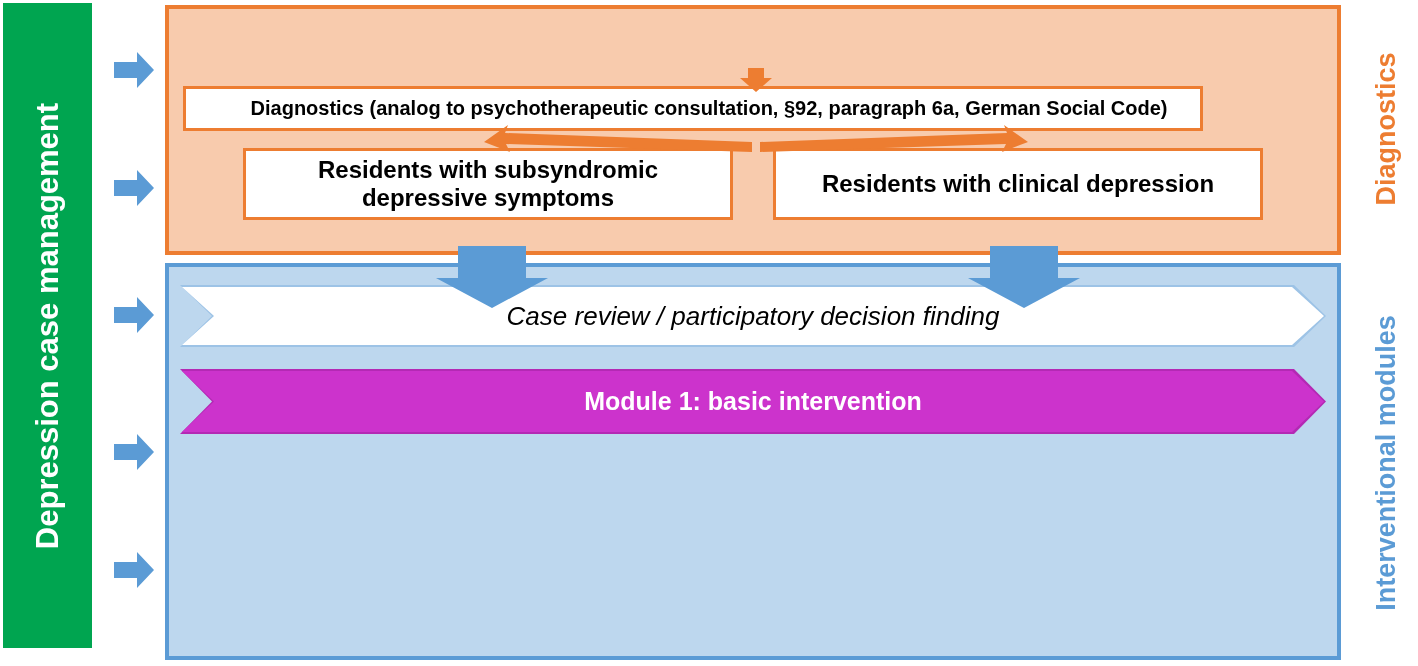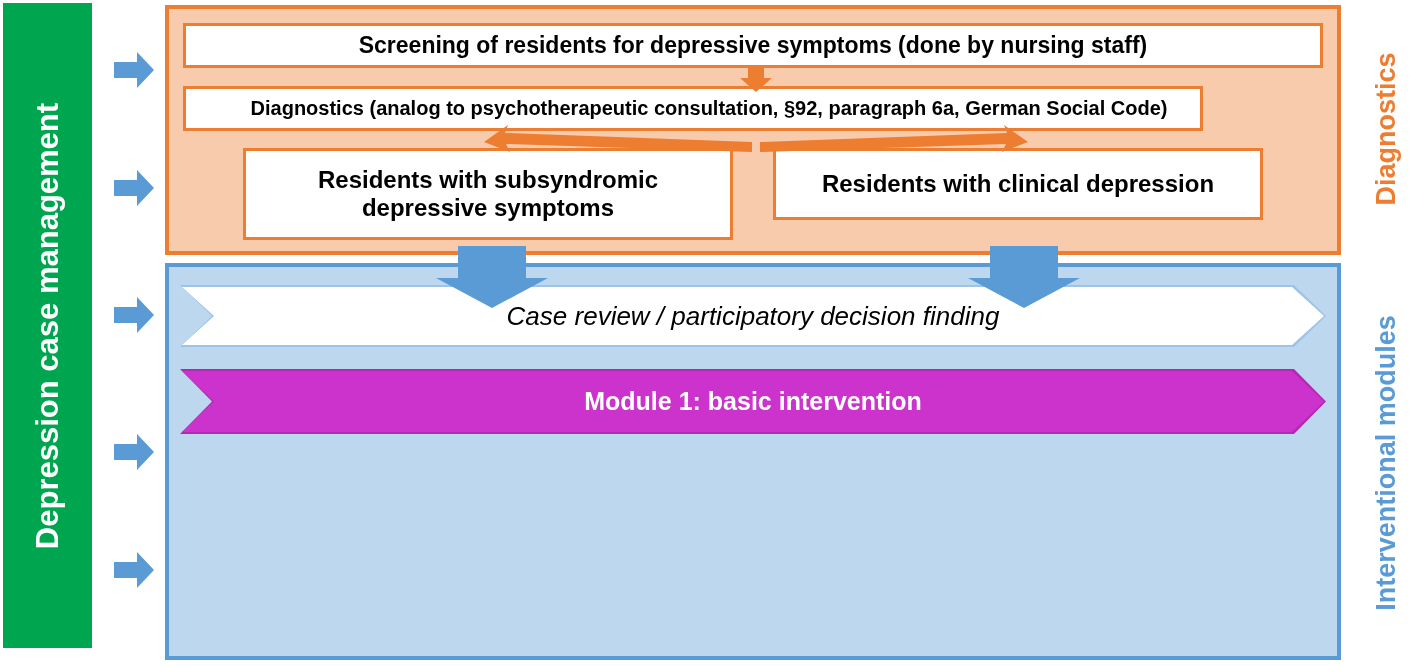--- a/index.html
+++ b/index.html
@@ -53,21 +53,21 @@
   }
 
   .wbox{
     position:absolute;background:#ffffff;border:3px solid #ED7D31;
     box-sizing:border-box;display:flex;align-items:center;justify-content:center;
     text-align:center;color:#000000;font-weight:bold;
   }
 
   #box-screening{left:183px;top:23px;width:1140px;height:45px;font-size:23px;}
   #box-diagnostics{left:183px;top:86px;width:1020px;height:45px;font-size:20px;padding-left:32px;}
-  #box-sub{left:243px;top:148px;width:490px;height:92px;font-size:24px;line-height:1.18;padding:0 10px;}
+  #box-sub{left:243px;top:148px;width:490px;height:72px;font-size:24px;line-height:1.18;padding:0 10px;}
   #box-clin{left:773px;top:148px;width:490px;height:72px;font-size:24px;}
   .chev-outer{position:absolute;}
   .chev-inner{
     position:absolute;left:0;top:0;width:100%;height:100%;
     display:flex;align-items:center;justify-content:center;
   }
   .chev-label{position:relative;z-index:3;pointer-events:none;}
 
   #chev-case{left:180px;top:285px;width:1146px;height:62px;font-style:italic;}
   #chev-case .fill{background:#ffffff;}
@@ -124,23 +124,20 @@
     </svg>
   </div>
   <div class="arrow-right" style="left:112px;top:548px;">
     <svg viewBox="0 0 44 44" xmlns="http://www.w3.org/2000/svg">
       <polygon points="2,14 25,14 25,4 42,22 25,40 25,30 2,30" fill="#5B9BD5"></polygon>
     </svg>
   </div>
 
   <div class="panel-orange"></div>
 
-  <div class="wbox" id="box-screening">
-    <span>Screening of residents for depressive symptoms (done by nursing staff)</span>
-  </div>
 
   <div class="wbox" id="box-diagnostics">
     <span>Diagnostics (analog to  psychotherapeutic consultation, §92, paragraph 6a, German Social Code)</span>
   </div>
 
   <div class="wbox" id="box-sub">
     <span>Residents with subsyndromic depressive symptoms</span>
   </div>
 
   <div class="wbox" id="box-clin">

